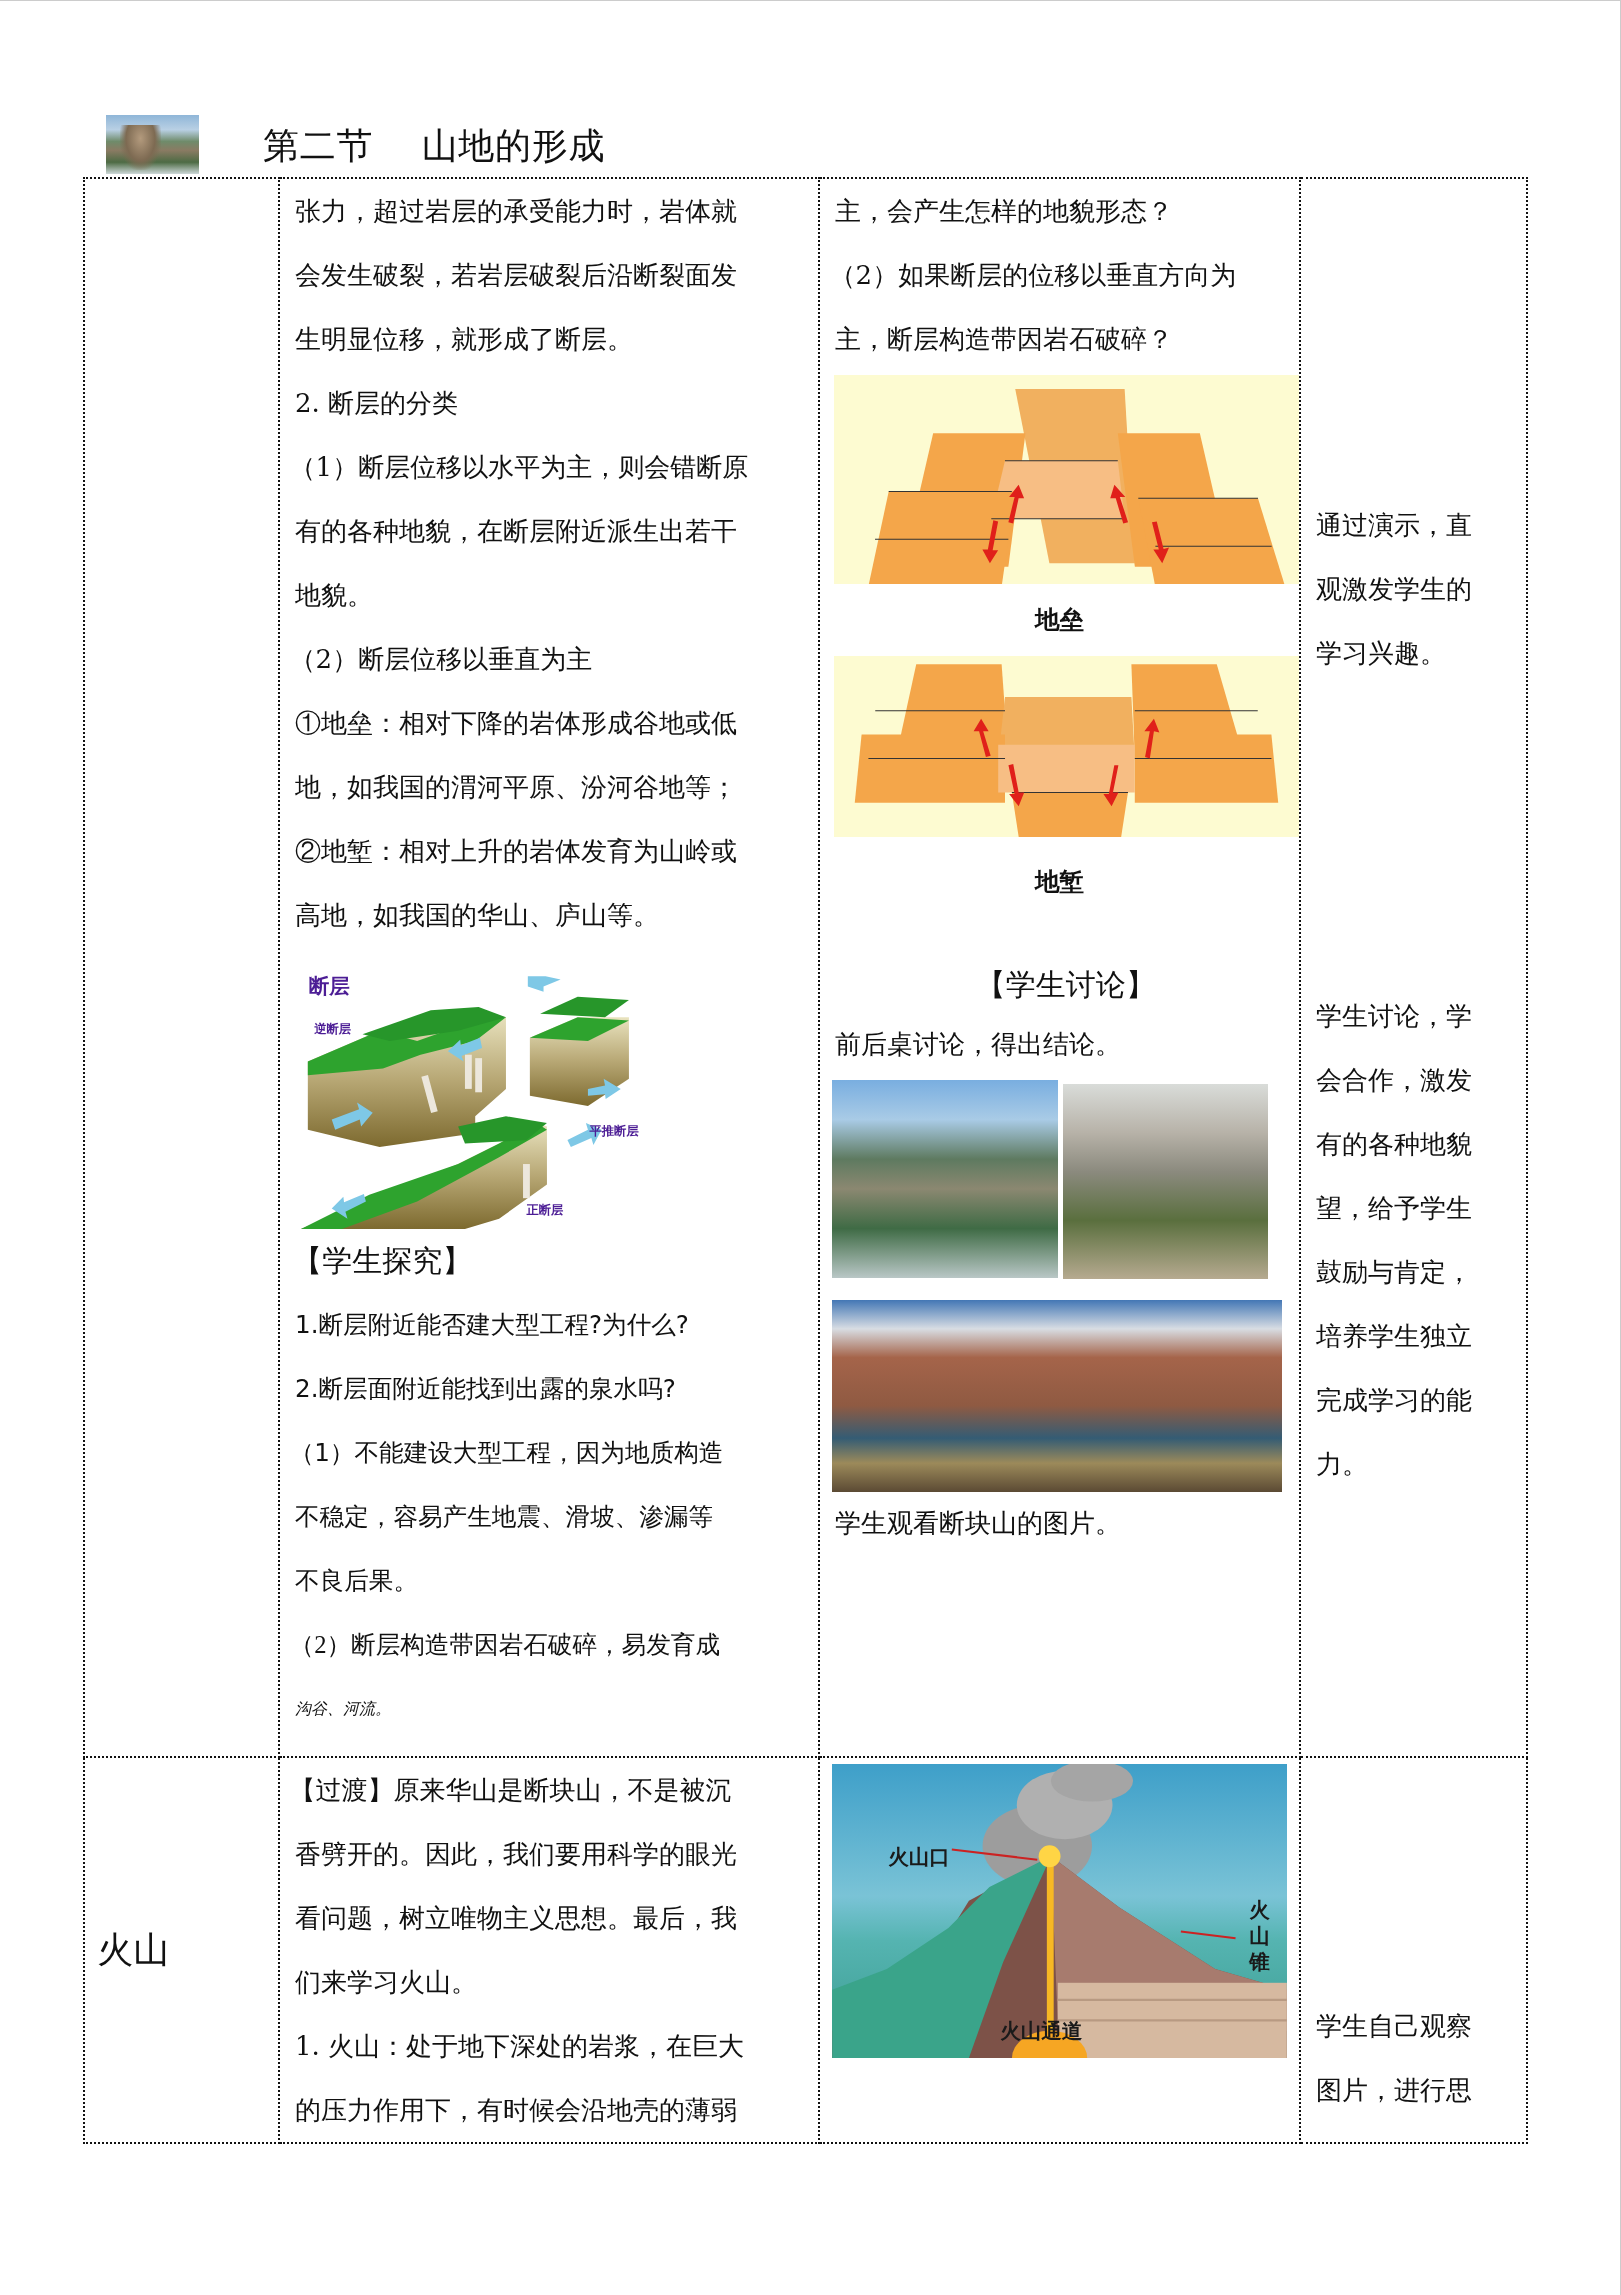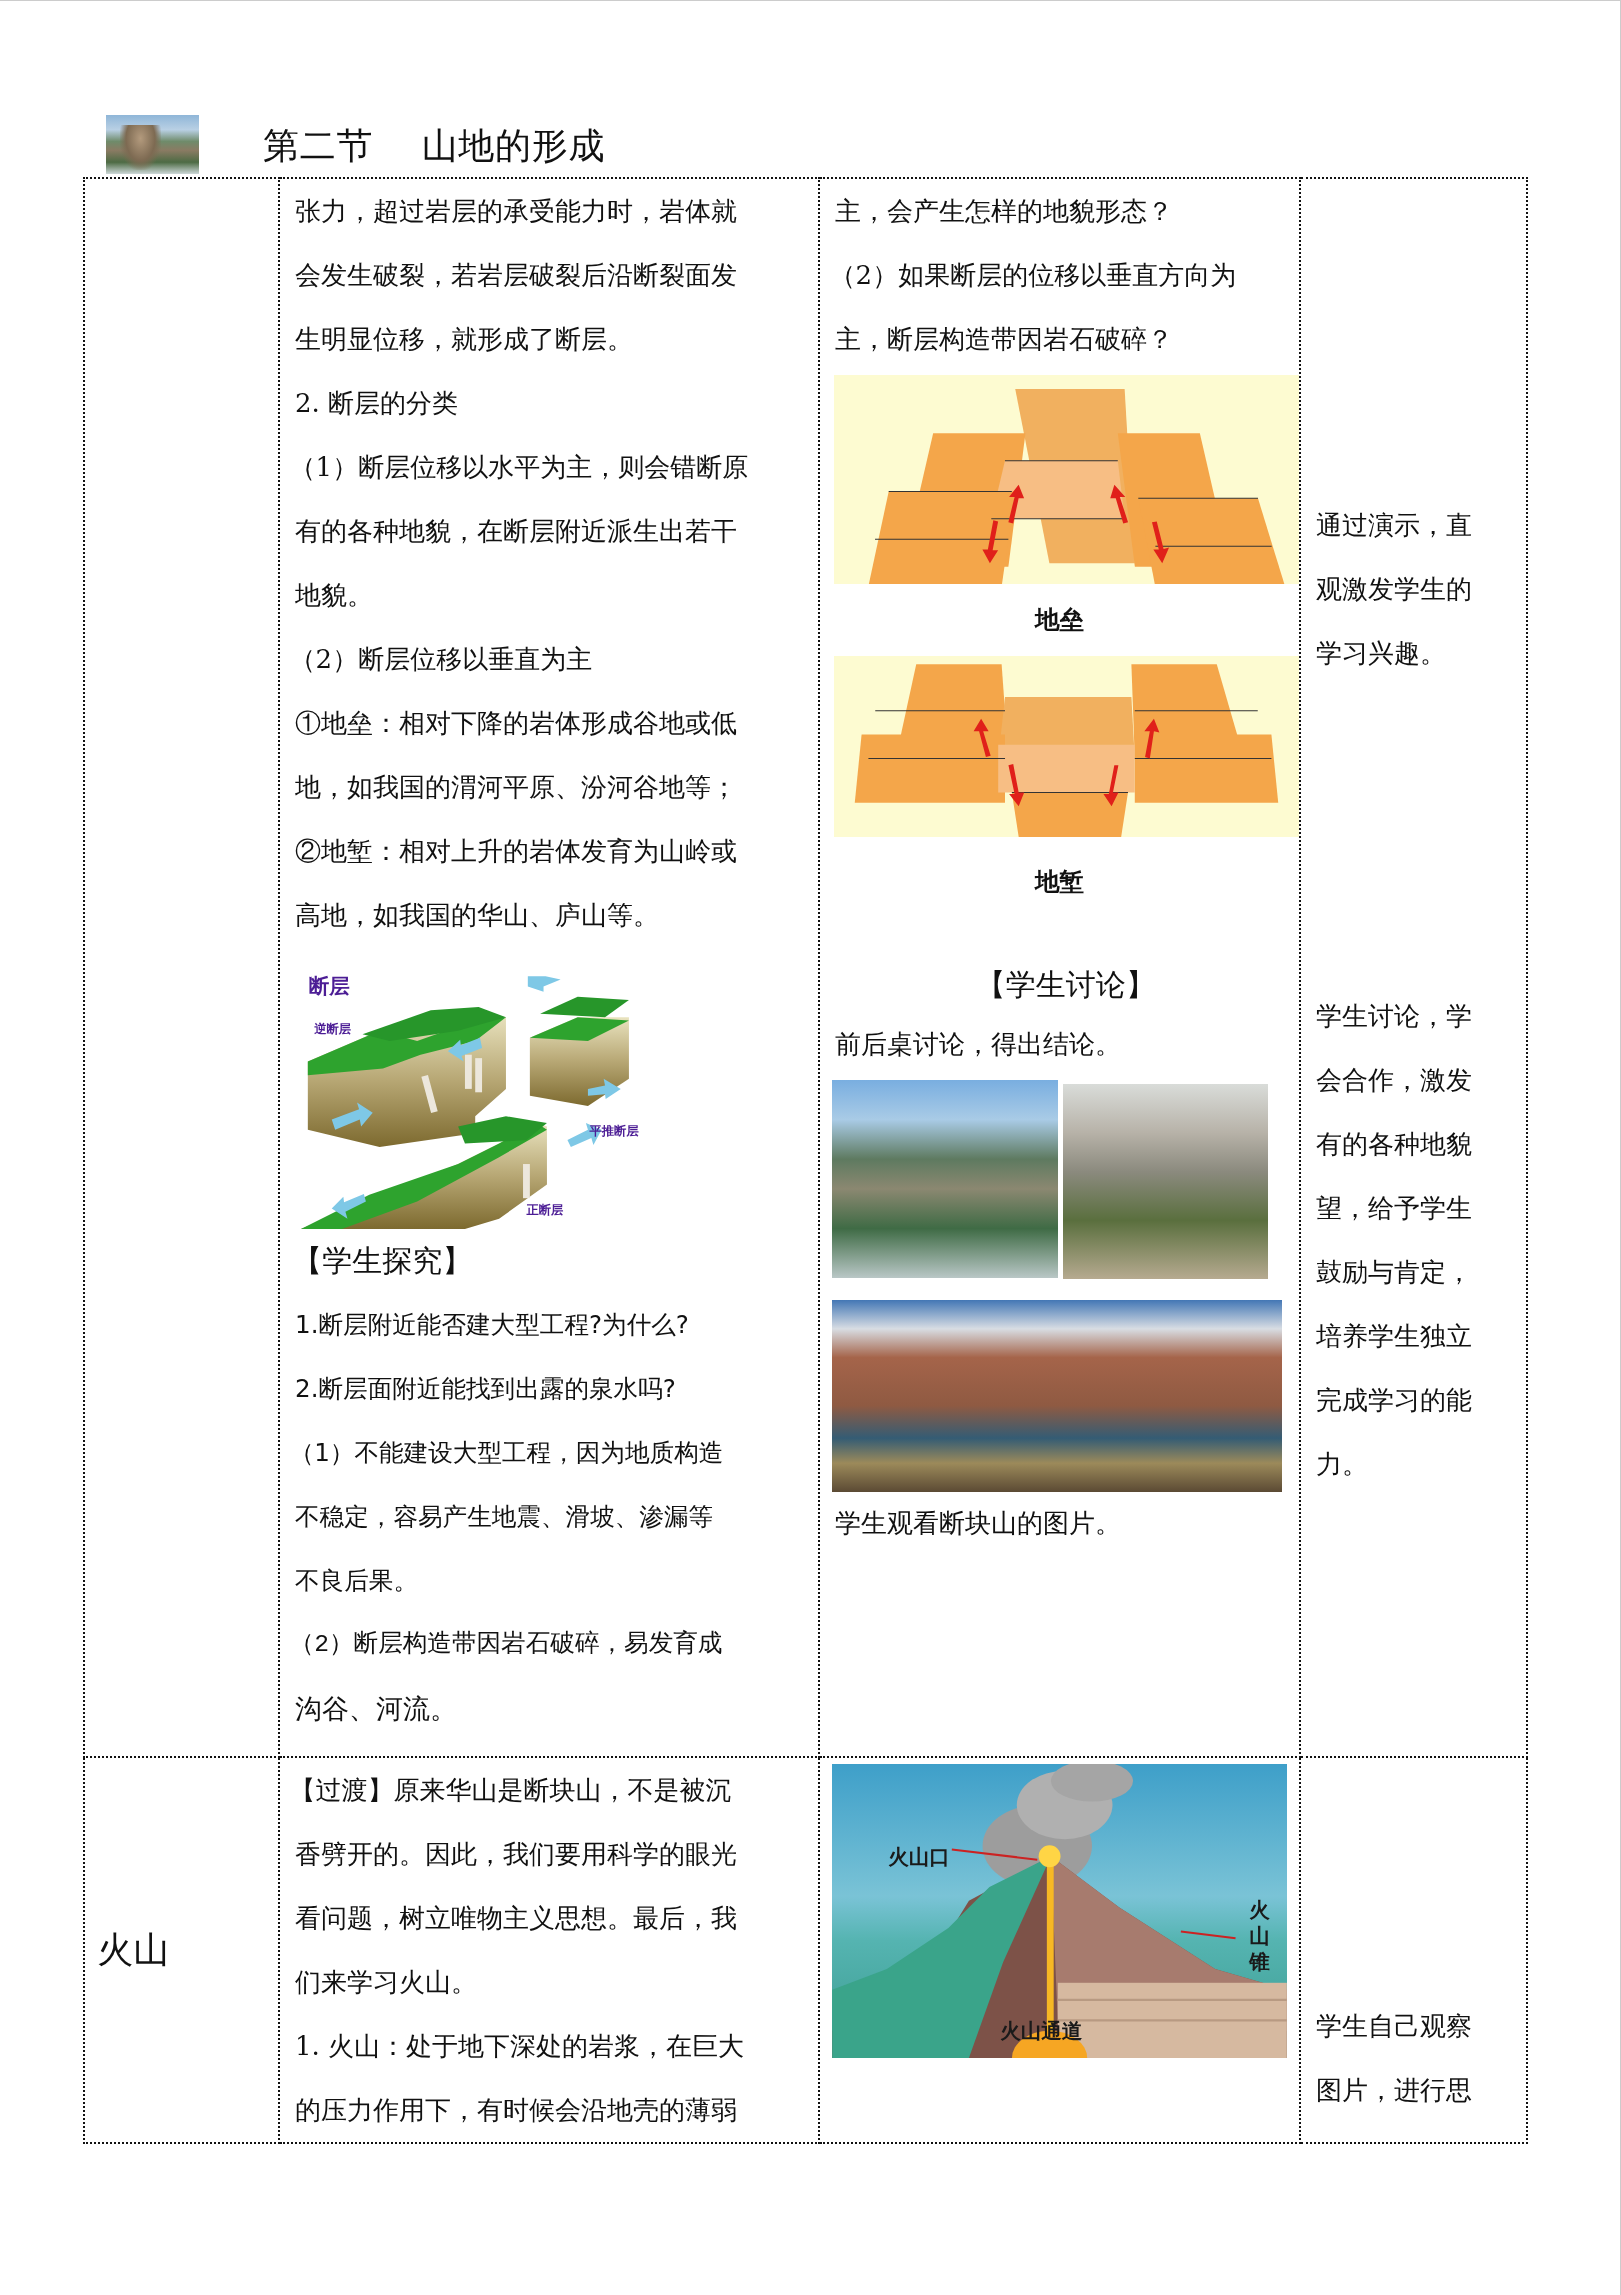--- a/index.html
+++ b/index.html
@@ -120,22 +120,22 @@
           <div class="fault-label" style="left:289px;top:164px;font-size:12.3px;">平推断层</div>
           <div class="fault-label" style="left:226px;top:243px;font-size:12.3px;">正断层</div>
         </div>
 
         <div class="bracket-head">【学生探究】</div>
         <p class="para" style="font-family:'DejaVu Sans',sans-serif;font-size:24.6px;">1.断层附近能否建大型工程?为什么?</p>
         <p class="para" style="font-family:'DejaVu Sans',sans-serif;font-size:24.6px;">2.断层面附近能找到出露的泉水吗?</p>
         <p class="para narrow" style="font-family:'DejaVu Sans',sans-serif;font-size:24.6px;">（1）不能建设大型工程，因为地质构造</p>
         <p class="para" style="font-family:'DejaVu Sans',sans-serif;font-size:24.6px;">不稳定，容易产生地震、滑坡、渗漏等</p>
         <p class="para" style="font-family:'DejaVu Sans',sans-serif;font-size:24.6px;">不良后果。</p>
-        <p class="para narrow" style="font-family:Liberation Mono, monospace;font-size:24.6px;">（2）断层构造带因岩石破碎，易发育成</p>
-        <p class="para" style="font-family:'DejaVu Sans',sans-serif;font-size:27px;">沟谷、河流。</p>
+        <p class="para narrow" style="font-family:Liberation Serif, serif;font-size:24.6px;">（2）断层构造带因岩石破碎，易发育成</p>
+        <p class="para" style="font-family:'DejaVu Sans',sans-serif;font-size:16px;font-style:italic;">沟谷、河流。</p>
       </div>
     </td>
 
     <td>
       <div class="cell-inner">
         <p class="para">主，会产生怎样的地貌形态？</p>
         <p class="para narrow">（2）如果断层的位移以垂直方向为</p>
         <p class="para">主，断层构造带因岩石破碎？</p>
 
         <div class="geo-figure" style="height:209px;margin-top:4.1px;">

